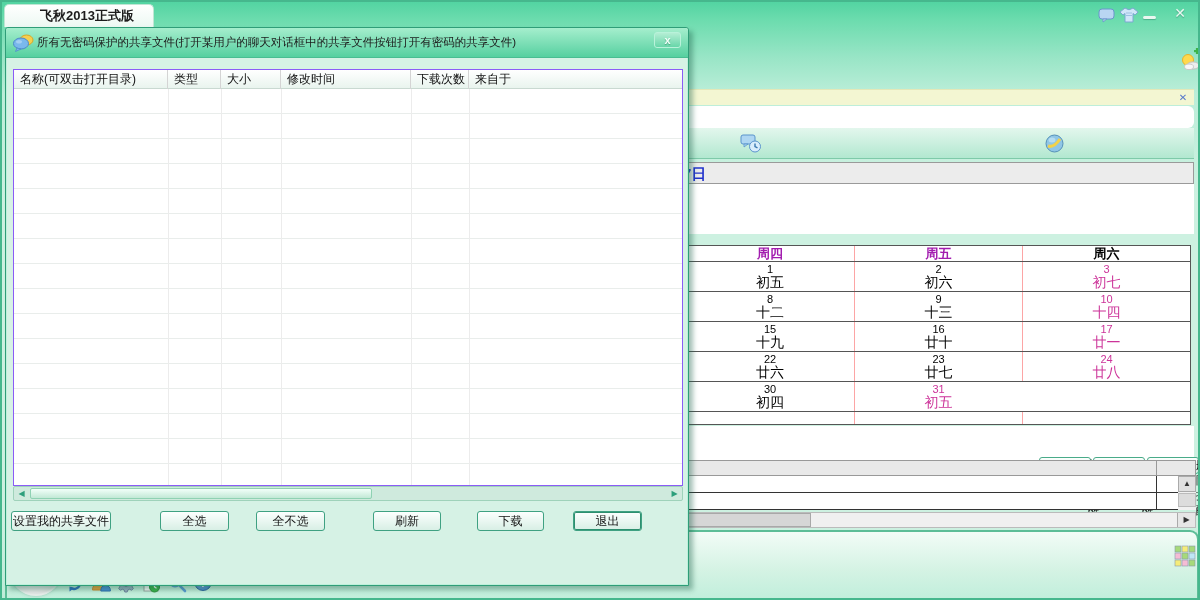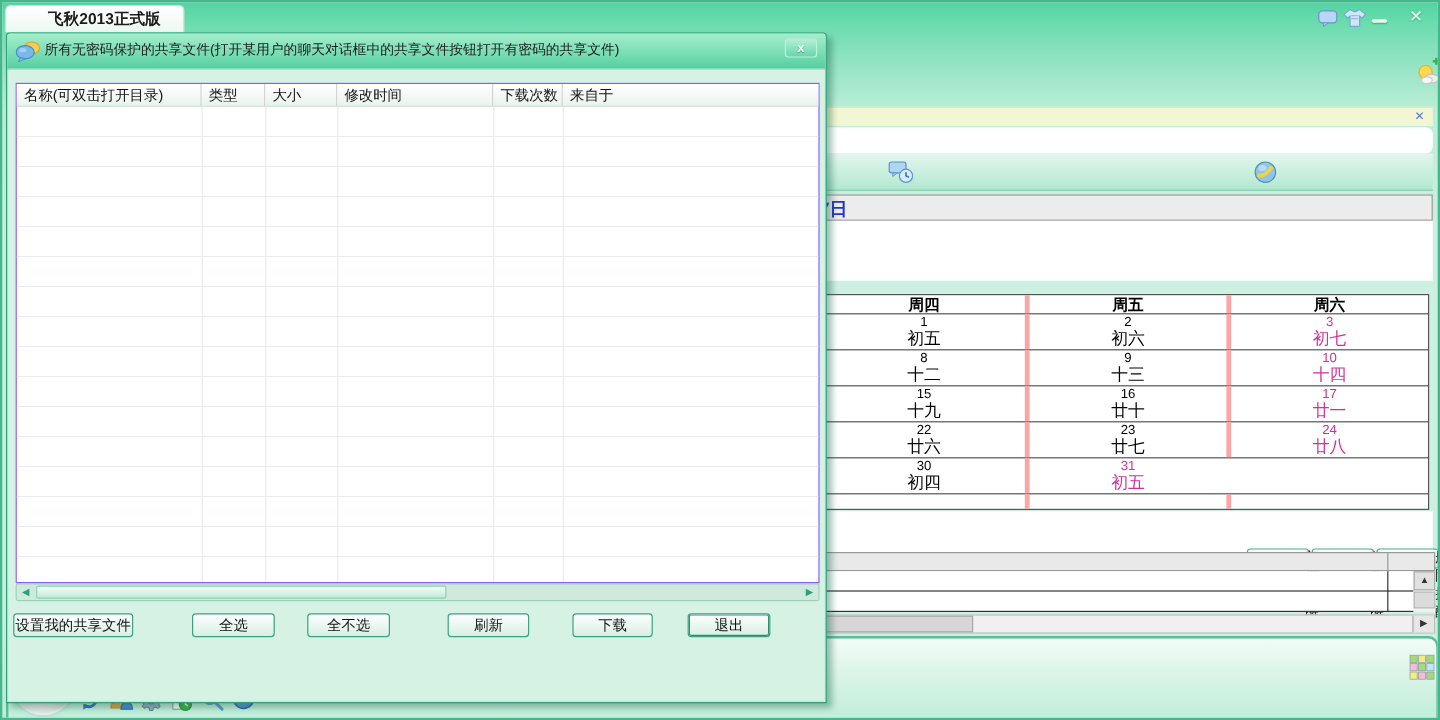--- a/index.html
+++ b/index.html
@@ -24,23 +24,23 @@
   .white-panel { position:absolute; left:8px; top:104px; width:1184px; height:22px; background:#ffffff; border-radius:6px; }
   .tool-band { position:absolute; left:8px; top:126px; width:1184px; height:31px;
     background:linear-gradient(#e3f7ed,#b2e8d0); border-bottom:1px solid #7ecaa9; }
   .date-bar { position:absolute; left:8px; top:160px; width:1184px; height:22px; background:#ececec; border:1px solid #9a9a9a; }
   .date-text { position:absolute; left:672px; top:2px; font-size:15px; font-weight:bold; color:#2233cc; }
   .white-area { position:absolute; left:8px; top:182px; width:1184px; height:50px; background:#ffffff; }
   
   .cal { position:absolute; left:683px; top:243px; width:506px; background:#ffffff; border:1px solid #555; }
   .cal-row { display:flex; border-top:1px solid #555; }
   .cal-row:first-child { border-top:none; }
-  .cal-cell { width:168px; border-left:4px solid #fca5a5; text-align:center; overflow:hidden; }
+  .cal-cell { width:168px; border-left:1px solid #fca5a5; text-align:center; overflow:hidden; }
   .cal-cell:first-child { border-left:none; }
-  .cal-head .cal-cell { height:15px; font-size:13px; font-weight:bold; line-height:15px; color:#000000; }
+  .cal-head .cal-cell { height:15px; font-size:13px; font-weight:bold; line-height:15px; color:#a21caf; }
   .cal-day .cal-cell { height:29px; }
   .cal-empty .cal-cell { height:12px; }
   .d { font-size:11px; line-height:12px; padding-top:1px; color:#000; }
   .l { font-size:14px; line-height:15px; color:#000; }
   .sat .d, .sat .l { color:#cc3399; }
   
   .rem-strip { position:absolute; left:8px; top:424px; width:1184px; height:34px; background:#ffffff; }
   .rem-btn { position:absolute; top:455px; width:52px; height:17px; font-size:11.5px; line-height:15px; text-align:right;
     color:#111; background:linear-gradient(#fbfffd,#d9f0e6); border:1px solid #49ab89; border-radius:3px;padding-left:48px; }
   .rem-head { position:absolute; left:8px; top:458px; width:1186px; height:16px; background:#e9e9e9; border:1px solid #999; }

